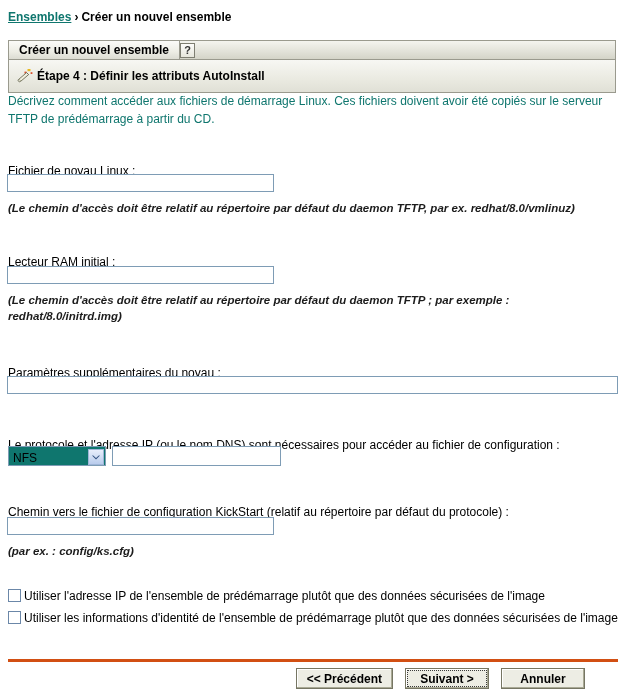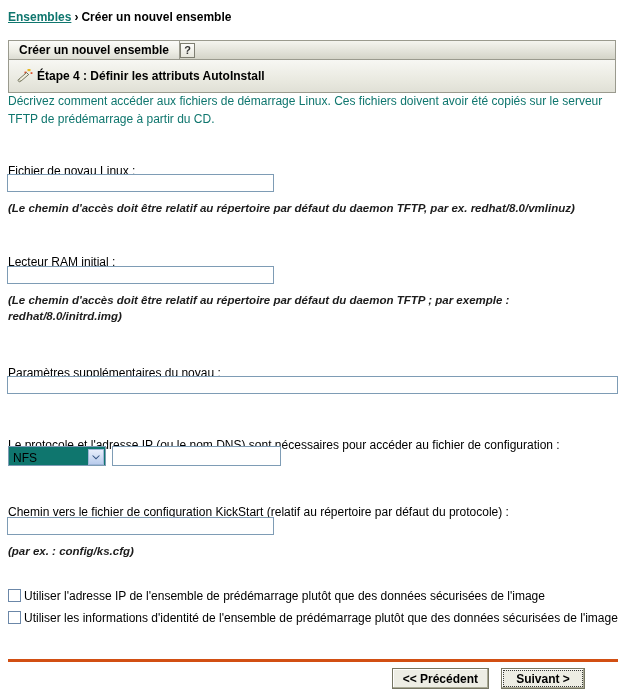--- a/index.html
+++ b/index.html
@@ -320,13 +320,14 @@
 </div>
 <div class="cb-row" style="top:610px;">
   <span class="cbox"></span>
   <span>Utiliser les informations d'identité de l'ensemble de prédémarrage plutôt que des données sécurisées de l'image</span>
 </div>
 
 <div class="hr-orange"></div>
 <div class="footer-btns">
   <button class="btn">&lt;&lt; Précédent</button>
   <button class="btn focused">Suivant &gt;</button>
+  <button class="btn">Annuler</button>
 </div>
 
 </body></html>

